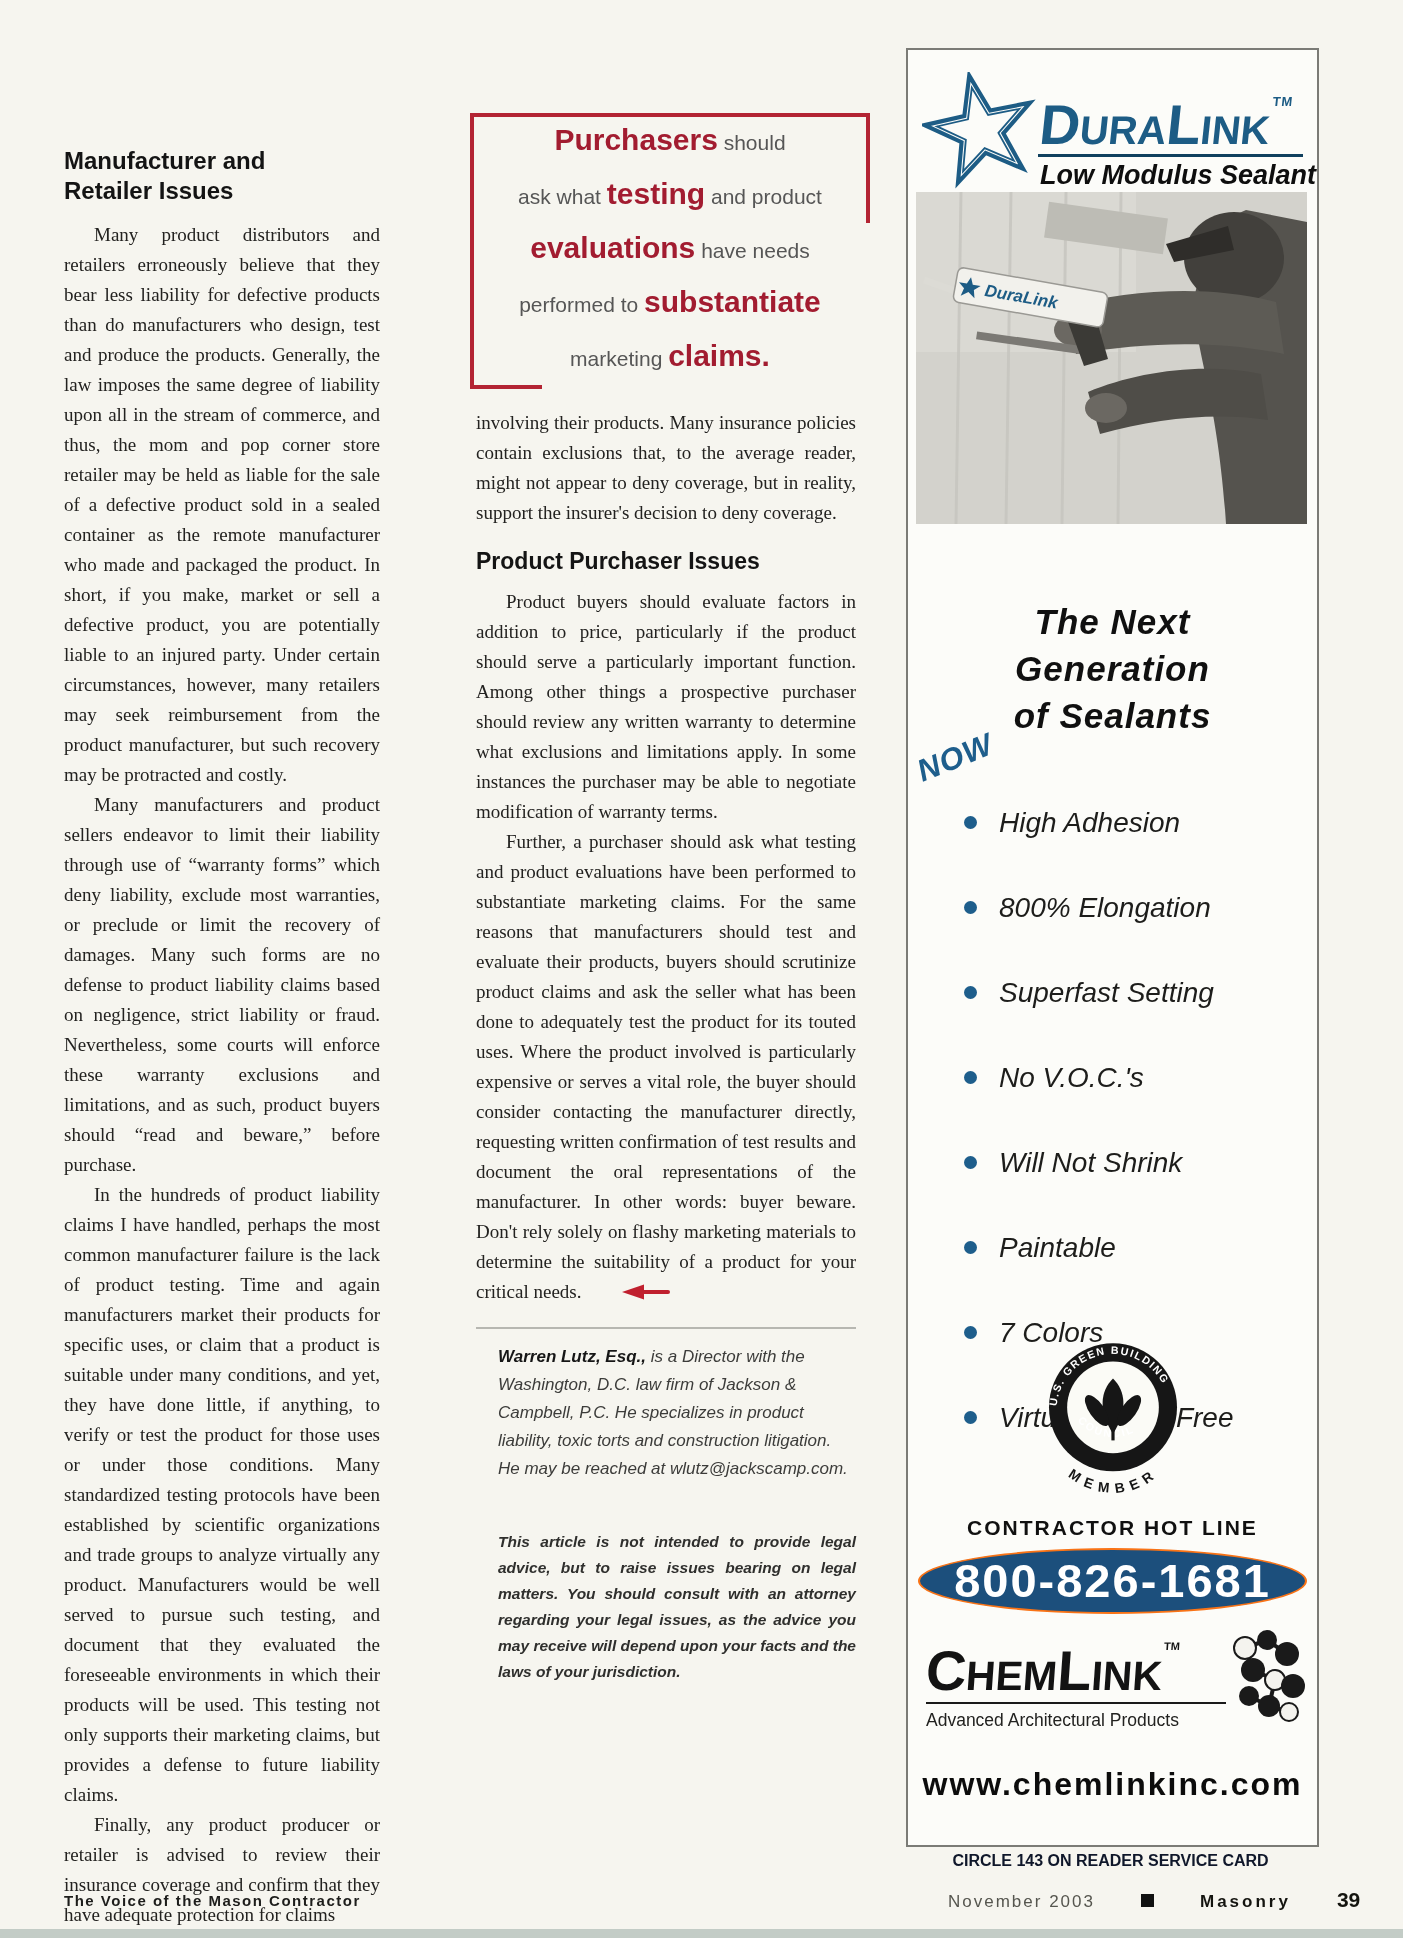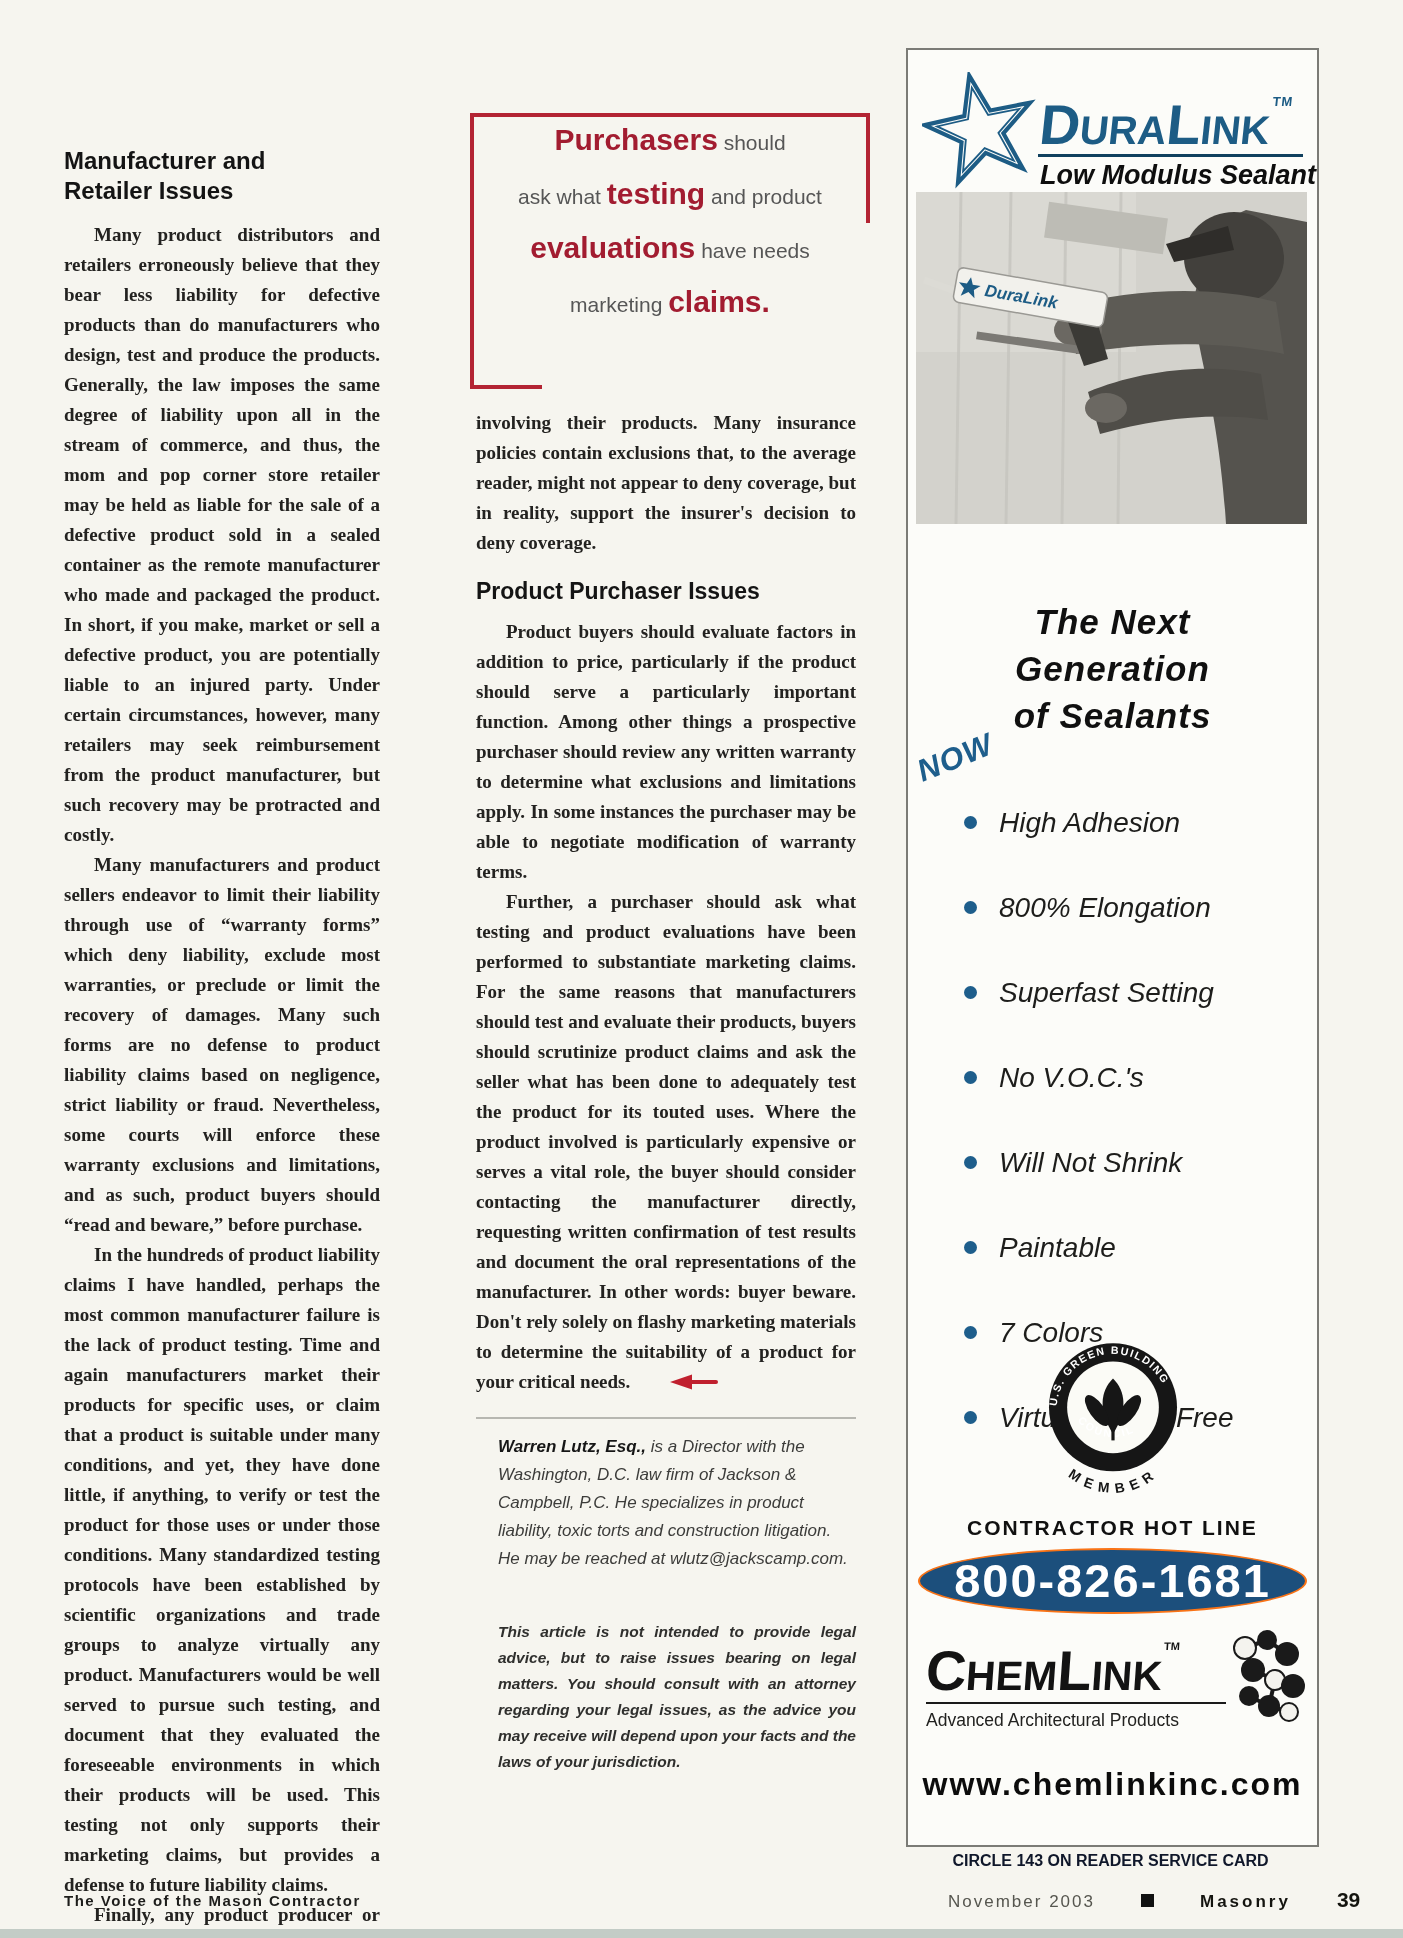--- a/index.html
+++ b/index.html
@@ -4,21 +4,21 @@
 <style>
   html,body{margin:0;padding:0;background:#e9e8e2;}
   .page{position:relative;width:1403px;height:1938px;background:#f6f5ef;overflow:hidden;
         font-family:"Liberation Serif",serif;color:#232220;}
   .bottom-band{position:absolute;left:0;bottom:0;width:100%;height:9px;background:#c3ccc6;}
 
   
   .col-left{position:absolute;left:64px;top:146px;width:316px;}
   .h1{font-family:"Liberation Sans",sans-serif;font-weight:bold;font-size:24px;line-height:30px;
       color:#141414;margin:0 0 14px 0;}
-  .body-p{margin:0;text-align:justify;font-size:19px;line-height:30px;text-indent:30px;font-weight:bold;}
+  .body-p{margin:0;text-align:justify;font-size:19px;line-height:30px;text-indent:30px;}
   .body-p.noindent{text-indent:0;}
 
   .col-mid{position:absolute;left:476px;top:408px;width:380px;}
   .h2{font-family:"Liberation Sans",sans-serif;font-weight:bold;font-size:23px;color:#141414;
       margin:20px 0 12px 0;}
   .end-arrow{display:inline-block;vertical-align:-2px;margin-left:10px;}
 
   .bio-rule{height:2px;background:#b7b7b1;margin:18px 0 14px 0;}
   .bio{font-family:"Liberation Sans",sans-serif;font-style:italic;font-size:17px;line-height:28px;
        color:#3c3c3a;padding-left:22px;margin:0;}
@@ -103,20 +103,21 @@
   </div>
 
   <div class="quote">
     <div class="q-border q-top"></div>
     <div class="q-border q-left"></div>
     <div class="q-border q-right"></div>
     <div class="q-border q-bot"></div>
     <div class="q-line"><span class="q-red">Purchasers</span><span class="q-gray"> should</span></div>
     <div class="q-line"><span class="q-gray">ask what </span><span class="q-red">testing</span><span class="q-gray"> and product</span></div>
     <div class="q-line"><span class="q-red">evaluations</span><span class="q-gray"> have needs</span></div>
+    <div class="q-line"><span class="q-gray">performed to </span><span class="q-red">substantiate</span></div>
     <div class="q-line"><span class="q-gray">marketing </span><span class="q-red">claims.</span></div>
   </div>
 
   <div class="col-mid">
     <p class="body-p noindent">involving their products. Many insurance policies contain exclusions that, to the average reader, might not appear to deny coverage, but in reality, support the insurer's decision to deny coverage.</p>
     <h2 class="h2">Product Purchaser Issues</h2>
     <p class="body-p">Product buyers should evaluate factors in addition to price, particularly if the product should serve a particularly important function. Among other things a prospective purchaser should review any written warranty to determine what exclusions and limitations apply. In some instances the purchaser may be able to negotiate modification of warranty terms.</p>
     <p class="body-p"><span>Further, a purchaser should ask what testing and product evaluations have been performed to substantiate marketing claims. For the same reasons that manufacturers should test and evaluate their products, buyers should scrutinize product claims and ask the seller what has been done to adequately test the product for its touted uses. Where the product involved is particularly expensive or serves a vital role, the buyer should consider contacting the manufacturer directly, requesting written confirmation of test results and document the oral representations of the manufacturer. In other words: buyer beware. Don't rely solely on flashy marketing materials to determine the suitability of a product for your critical needs.</span><span class="end-arrow"><svg width="50" height="16" viewBox="0 0 50 16">
             <polygon points="0,8 22,0.5 22,15.5" fill="#c0202e"></polygon>
             <rect x="20" y="6" width="28" height="4" rx="2" fill="#c0202e"></rect>

